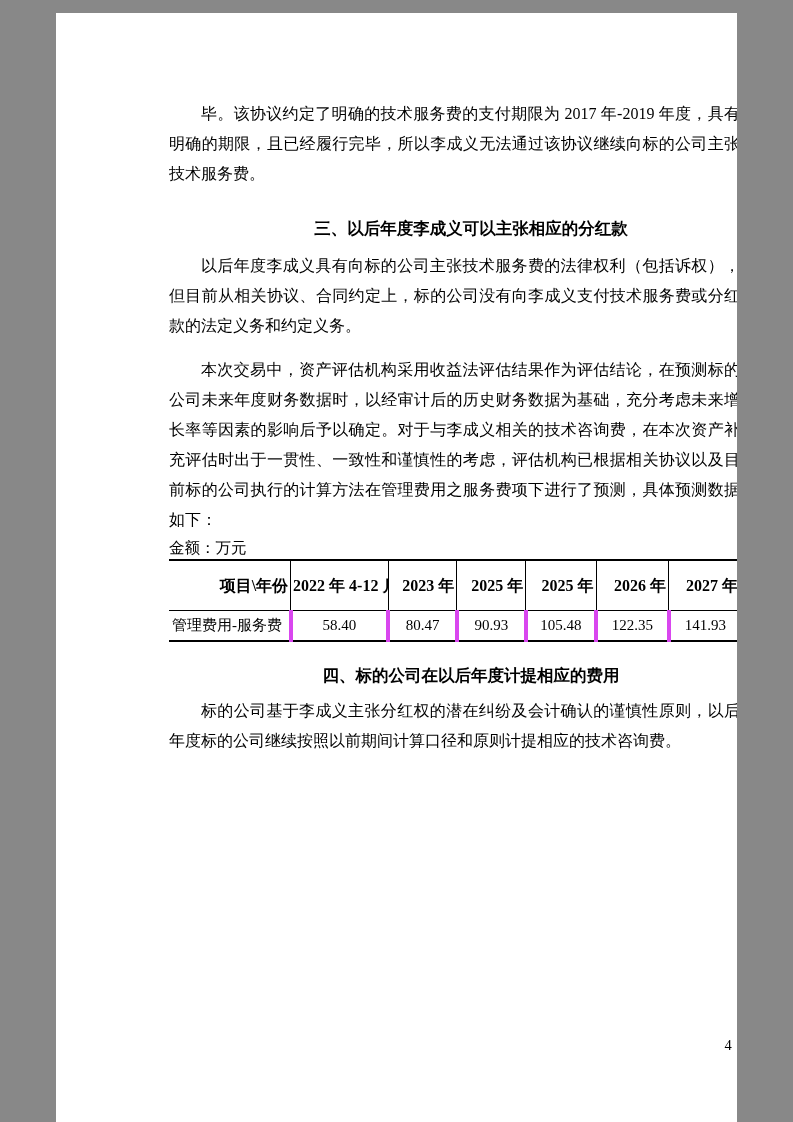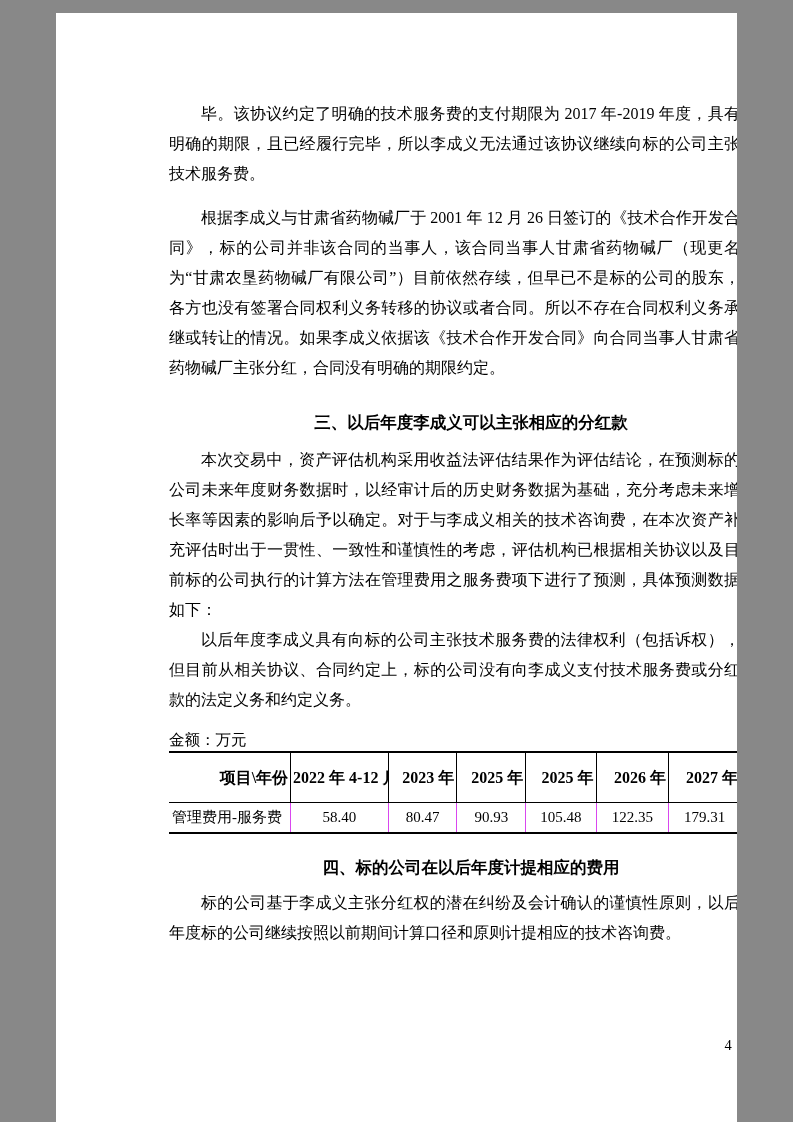--- a/index.html
+++ b/index.html
@@ -64,21 +64,21 @@
     border-right: 1px solid #000;
     white-space: nowrap;
     overflow: hidden;
   }
   table.data-table th:last-child,
   table.data-table td:last-child { border-right: none; }
   table.data-table td {
     font-size: 15px;
     line-height: 19px;
     padding: 5px 3px;
-    border-right: 1px solid #d946ef;
+    border-right: 4px solid #d946ef;
     white-space: nowrap;
     overflow: hidden;
   }
   td.label-cell { text-align: left; padding-left: 6px; }
   td.num-cell { text-align: center; padding-right: 3px; }
   .after-table { margin-top: 11px; }
   .page-number {
     position: absolute;
     left: 660px;
     top: 1022px;
@@ -89,26 +89,25 @@
     font-family: "Liberation Serif", "DejaVu Serif", serif;
   }
 </style>
 </head>
 <body>
 
 <div class="page">
   <div class="content">
 
     <p class="para">毕。该协议约定了明确的技术服务费的支付期限为 2017 年-2019 年度，具有明确的期限，且已经履行完毕，所以李成义无法通过该协议继续向标的公司主张技术服务费。</p>
-    <p class="para">根据李成义与甘肃省药物碱厂于 2001 年 12 月 26 日签订的《技术合作开发合同》，标的公司并非该合同的当事人，该合同当事人甘肃省药物碱厂（现更名为“甘肃农垦药物碱厂有限公司”）目前依然存续，但早已不是标的公司的股东，各方也没有签署合同权利义务转移的协议或者合同。所以不存在合同权利义务承继或转让的情况。如果李成义依据该《技术合作开发合同》向合同当事人甘肃省药物碱厂主张分红，合同没有明确的期限约定。</p>
 
     <h3 class="heading">三、以后年度李成义可以主张相应的分红款</h3>
 
+    <p class="para">以后年度李成义具有向标的公司主张技术服务费的法律权利（包括诉权），但目前从相关协议、合同约定上，标的公司没有向李成义支付技术服务费或分红款的法定义务和约定义务。</p>
     <p class="para tight">本次交易中，资产评估机构采用收益法评估结果作为评估结论，在预测标的公司未来年度财务数据时，以经审计后的历史财务数据为基础，充分考虑未来增长率等因素的影响后予以确定。对于与李成义相关的技术咨询费，在本次资产补充评估时出于一贯性、一致性和谨慎性的考虑，评估机构已根据相关协议以及目前标的公司执行的计算方法在管理费用之服务费项下进行了预测，具体预测数据如下：</p>
-    <p class="para">以后年度李成义具有向标的公司主张技术服务费的法律权利（包括诉权），但目前从相关协议、合同约定上，标的公司没有向李成义支付技术服务费或分红款的法定义务和约定义务。</p>
 
     <div class="table-note">金额：万元</div>
 
     <table class="data-table">
       <colgroup>
         <col style="width:21.3%">
         <col style="width:17.1%">
         <col style="width:12.0%">
         <col style="width:12.1%">
         <col style="width:12.3%">
@@ -127,21 +126,21 @@
         </tr>
       </thead>
       <tbody>
         <tr>
           <td class="label-cell">管理费用-服务费</td>
           <td class="num-cell">58.40</td>
           <td class="num-cell">80.47</td>
           <td class="num-cell">90.93</td>
           <td class="num-cell">105.48</td>
           <td class="num-cell">122.35</td>
-          <td class="num-cell">179.31</td>
+          <td class="num-cell">141.93</td>
         </tr>
       </tbody>
     </table>
 
 
     <h3 class="heading h4">四、标的公司在以后年度计提相应的费用</h3>
 
     <p class="para">标的公司基于李成义主张分红权的潜在纠纷及会计确认的谨慎性原则，以后年度标的公司继续按照以前期间计算口径和原则计提相应的技术咨询费。</p>
 
 

